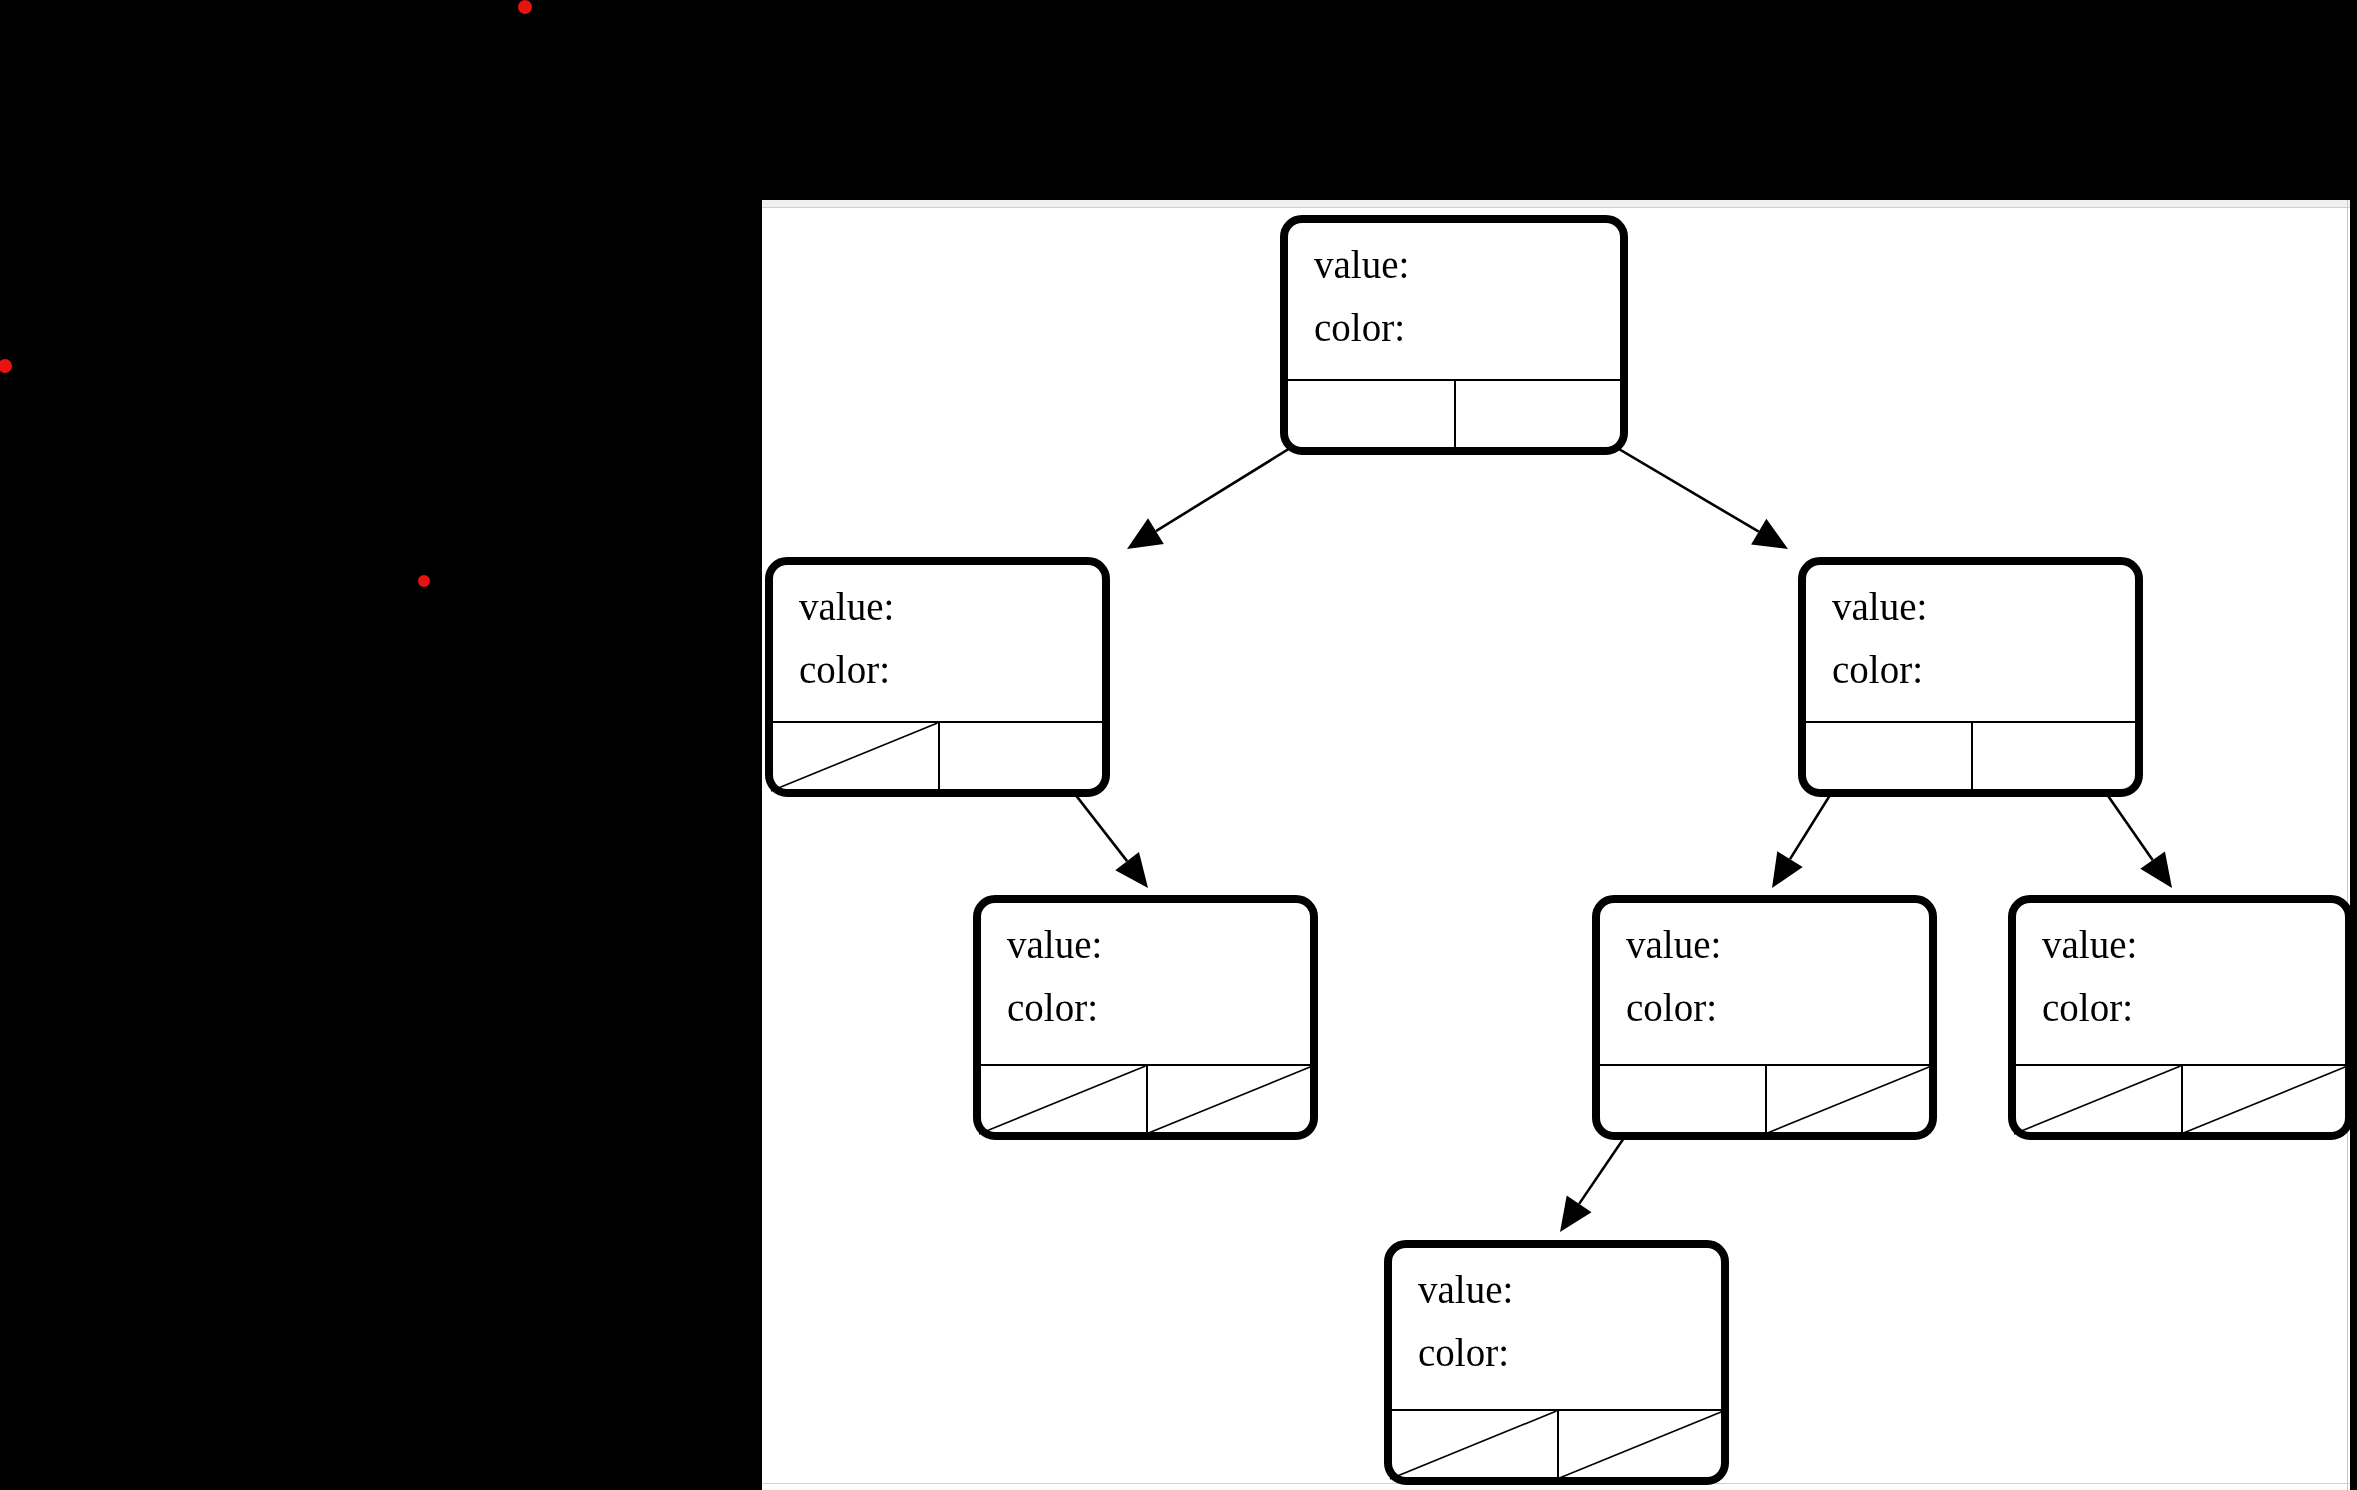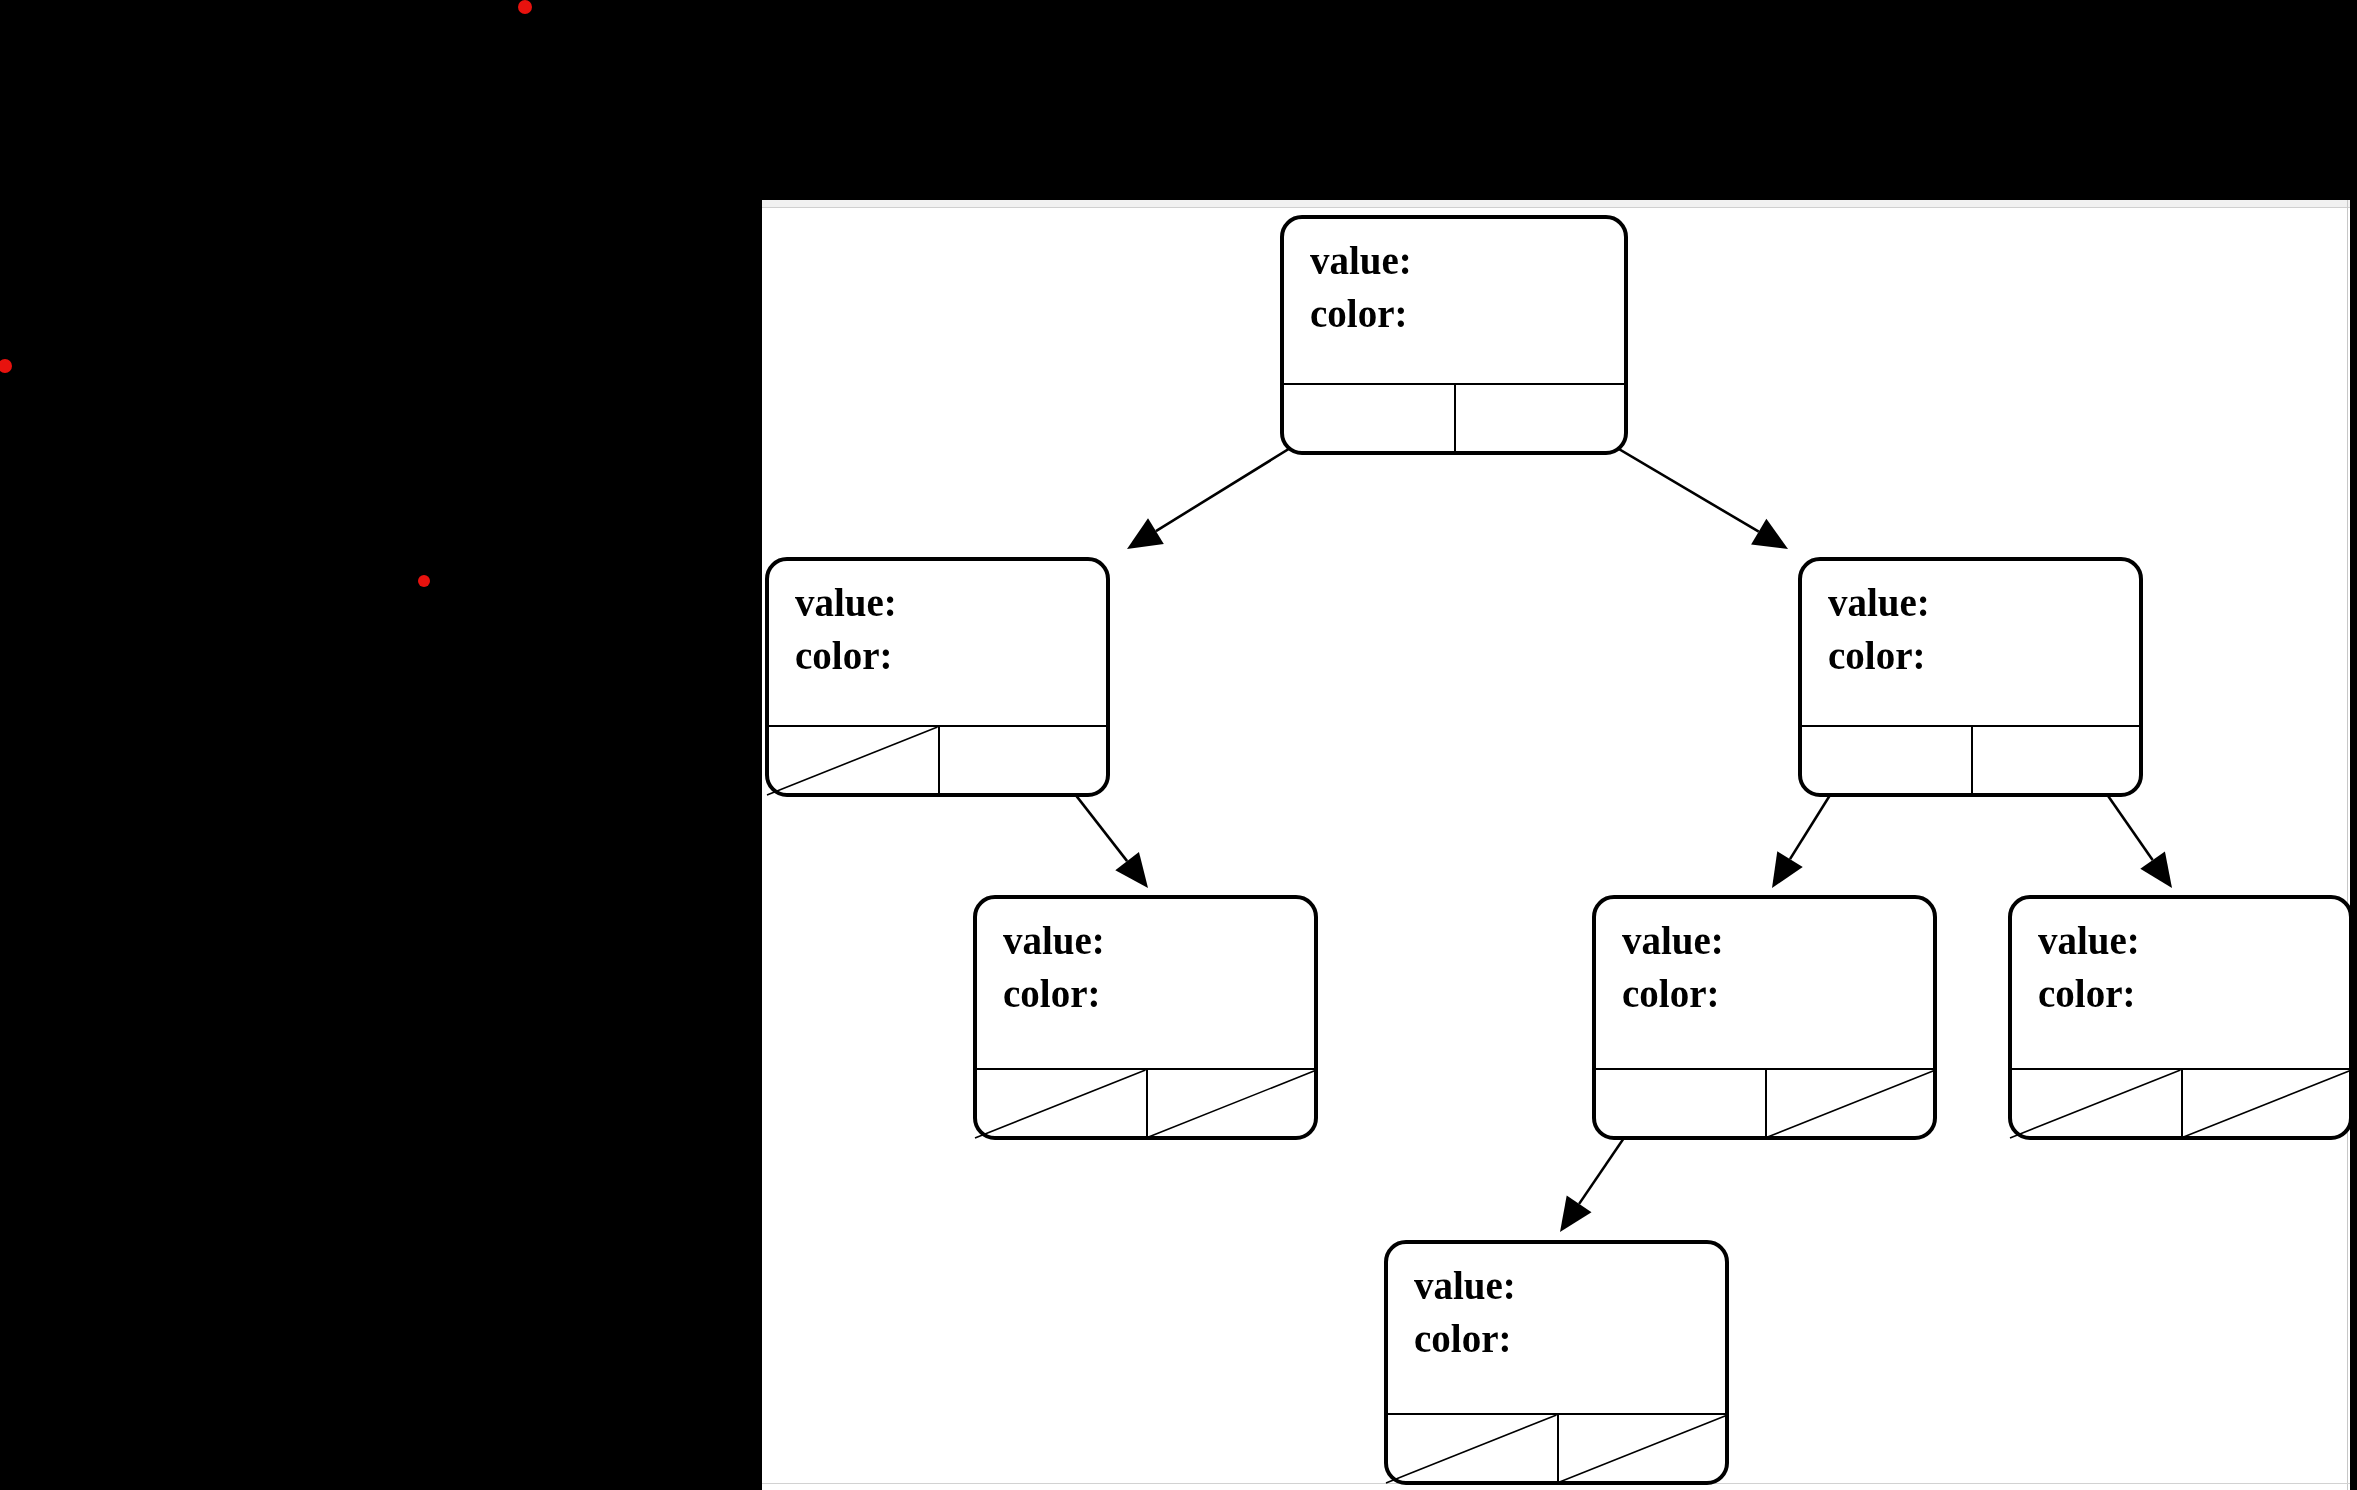--- a/index.html
+++ b/index.html
@@ -55,40 +55,39 @@
     left: 0;
     right: 0;
     height: 1px;
     background: #d2d2d2;
   }
   
   .tree-node {
     position: absolute;
     box-sizing: border-box;
     background: #ffffff;
-    border: 4px solid #4d7c0f;
+    border: 8px solid #4d7c0f;
     border-radius: 22px;
-    font-weight: bold;
   }
   .node-fields {
     position: absolute;
     left: 0;
     right: 0;
     top: 0;
     padding: 22px 0 0 26px;
     box-sizing: border-box;
   }
   .node-field {
     font-size: 39px;
     line-height: 1.0;
     color: #000000;
     white-space: nowrap;
   }
   .node-field.second {
-    margin-top: 14px;
+    margin-top: 24px;
   }
   .node-ptrrow {
     position: absolute;
     left: -2px;
     right: -2px;
     bottom: -2px;
     height: 70px;
     border-top: 2px solid #000000;
     box-sizing: border-box;
   }

